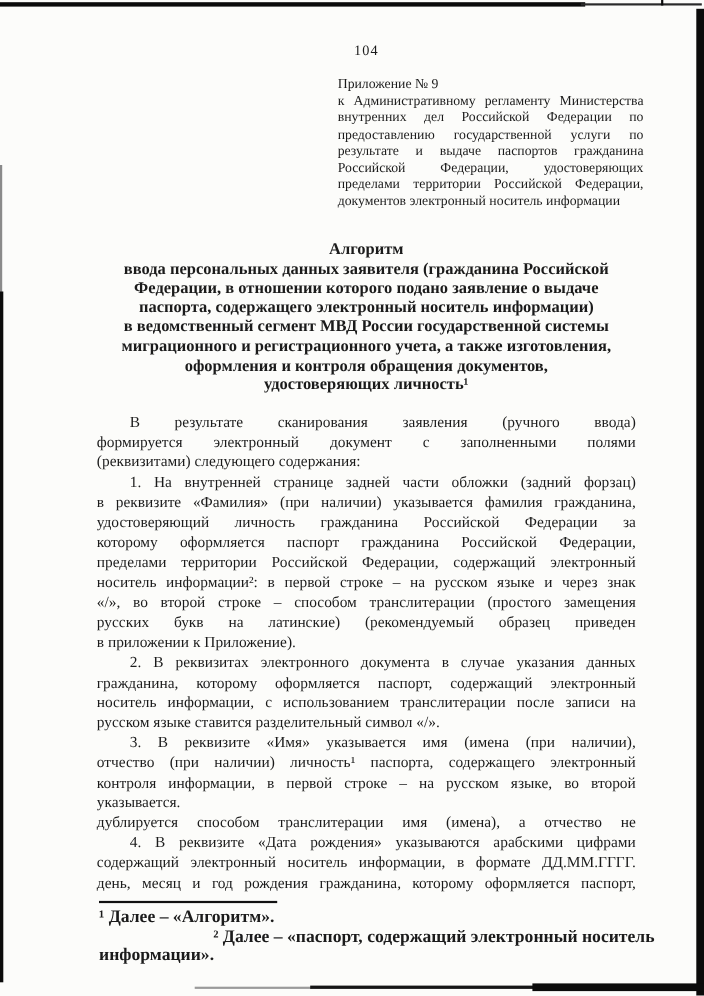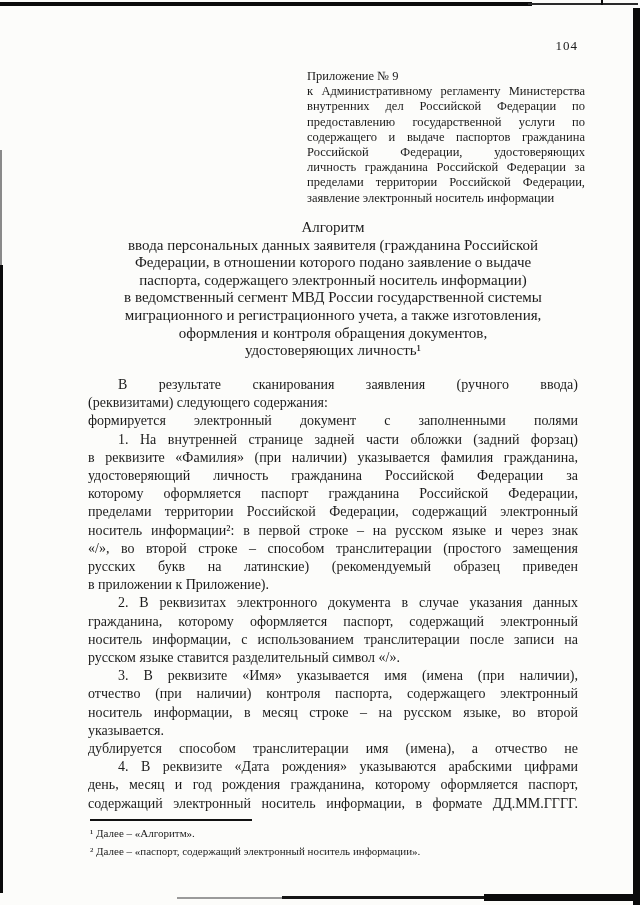--- a/index.html
+++ b/index.html
@@ -13,41 +13,41 @@
   .edge.top-main   { left:0;   top:2;   width:532px; height:4px; top:2px; }
   .edge.top-thin   { left:528px; top:3px; width:110px; height:2px; background:#2a2a2a; }
   .edge.tick-tr    { left:601px; top:0;   width:2px;  height:5px; }
   .edge.left-gray  { left:0;   top:150px; width:2px;  height:116px; background:#8a8a8a; }
   .edge.left-dark  { left:0;   top:265px; width:3px;  height:628px; }
   .edge.right-bar  { left:633px; top:8px; width:7px;  height:897px; }
   .edge.bot-gray   { left:177px; top:897px; width:106px; height:2px; background:#9a9a9a; }
   .edge.bot-mid    { left:282px; top:896px; width:204px; height:3px; background:#161616; }
   .edge.bot-dark   { left:484px; top:894px; width:156px; height:7px; }
 
-  .pagenum { position:absolute; top:38px; left:88px; width:490px; text-align:right;
+  .pagenum { position:absolute; top:38px; left:88px; width:490px; text-align:center;
              font-size:13px; letter-spacing:1px; }
 
   .appendix { position:absolute; top:69px; left:307px; width:278px;
               font-size:12.5px; line-height:15.2px; }
 
   .title-block { position:absolute; top:219px; left:88px; width:490px;
-                 font-size:15px; line-height:17.6px; font-weight:normal; }
+                 font-size:15px; line-height:17.6px; font-weight:bold; }
   .title-block .ln { text-align:center; text-align-last:center; }
 
   .body-block { position:absolute; top:376px; left:88px; width:490px;
                 font-size:14px; line-height:18.2px; }
 
   .ln { text-align:justify; text-align-last:justify; }
   .ln.e { text-align:right; text-align-last:left; }
   .ln.i { text-indent:30px; }
 
   .fn-rule { position:absolute; top:819px; left:90px; width:162px;
              border-top:2px solid #111; }
   .footnotes { position:absolute; top:825px; left:90px; width:505px;
-               font-size:11px; line-height:17.5px; }
+               font-size:16px; line-height:17.5px;font-weight:bold; }
 </style>
 </head>
 <body>
 
 <div class="page">
 
   <div class="edge top-main"></div>
   <div class="edge top-thin"></div>
   <div class="edge tick-tr"></div>
   <div class="edge left-gray"></div>
@@ -57,72 +57,71 @@
   <div class="edge bot-mid"></div>
   <div class="edge bot-dark"></div>
 
   <div class="pagenum">104</div>
 
   <div class="appendix">
       <div class="ln e">Приложение № 9</div>
       <div class="ln">к Административному регламенту Министерства</div>
       <div class="ln">внутренних дел Российской Федерации по</div>
       <div class="ln">предоставлению государственной услуги по</div>
-      <div class="ln">содержащего и выдаче паспортов гражданина</div>
+      <div class="ln">результате и выдаче паспортов гражданина</div>
       <div class="ln">Российской Федерации, удостоверяющих</div>
-      <div class="ln">личность гражданина Российской Федерации за</div>
       <div class="ln">пределами территории Российской Федерации,</div>
-      <div class="ln e">заявление электронный носитель информации</div>
+      <div class="ln e">документов электронный носитель информации</div>
     </div>
 
   <div class="title-block">
       <div class="ln">Алгоритм</div>
       <div class="ln">ввода персональных данных заявителя (гражданина Российской</div>
       <div class="ln">Федерации, в отношении которого подано заявление о выдаче</div>
       <div class="ln">паспорта, содержащего электронный носитель информации)</div>
       <div class="ln">в ведомственный сегмент МВД России государственной системы</div>
       <div class="ln">миграционного и регистрационного учета, а также изготовления,</div>
       <div class="ln">оформления и контроля обращения документов,</div>
       <div class="ln">удостоверяющих личность¹</div>
     </div>
 
   <div class="body-block">
     <div>
         <div class="ln i">В результате сканирования заявления (ручного ввода)</div>
+        <div class="ln">формируется электронный документ с заполненными полями</div>
         <div class="ln e">(реквизитами) следующего содержания:</div>
-        <div class="ln">формируется электронный документ с заполненными полями</div>
       </div>
     <div>
         <div class="ln i">1. На внутренней странице задней части обложки (задний форзац)</div>
         <div class="ln">в реквизите «Фамилия» (при наличии) указывается фамилия гражданина,</div>
         <div class="ln">удостоверяющий личность гражданина Российской Федерации за</div>
         <div class="ln">которому оформляется паспорт гражданина Российской Федерации,</div>
         <div class="ln">пределами территории Российской Федерации, содержащий электронный</div>
         <div class="ln">носитель информации²: в первой строке – на русском языке и через знак</div>
         <div class="ln">«/», во второй строке – способом транслитерации (простого замещения</div>
         <div class="ln">русских букв на латинские) (рекомендуемый образец приведен</div>
         <div class="ln e">в приложении к Приложение).</div>
       </div>
     <div>
         <div class="ln i">2. В реквизитах электронного документа в случае указания данных</div>
         <div class="ln">гражданина, которому оформляется паспорт, содержащий электронный</div>
         <div class="ln">носитель информации, с использованием транслитерации после записи на</div>
         <div class="ln e">русском языке ставится разделительный символ «/».</div>
       </div>
     <div>
         <div class="ln i">3. В реквизите «Имя» указывается имя (имена (при наличии),</div>
-        <div class="ln">отчество (при наличии) контроля паспорта, содержащего электронный</div>
-        <div class="ln">носитель информации, в месяц строке – на русском языке, во второй</div>
+        <div class="ln">отчество (при наличии) личность¹ паспорта, содержащего электронный</div>
+        <div class="ln">контроля информации, в первой строке – на русском языке, во второй</div>
         <div class="ln e">указывается.</div>
         <div class="ln">дублируется способом транслитерации имя (имена), а отчество не</div>
       </div>
     <div>
         <div class="ln i">4. В реквизите «Дата рождения» указываются арабскими цифрами</div>
+        <div class="ln">содержащий электронный носитель информации, в формате ДД.ММ.ГГГГ.</div>
         <div class="ln">день, месяц и год рождения гражданина, которому оформляется паспорт,</div>
-        <div class="ln">содержащий электронный носитель информации, в формате ДД.ММ.ГГГГ.</div>
       </div>
   </div>
 
   <div class="fn-rule"></div>
   <div class="footnotes">
       <div class="ln e">¹ Далее – «Алгоритм».</div>
       <div class="ln e">² Далее – «паспорт, содержащий электронный носитель информации».</div>
     </div>
 
 </div>

